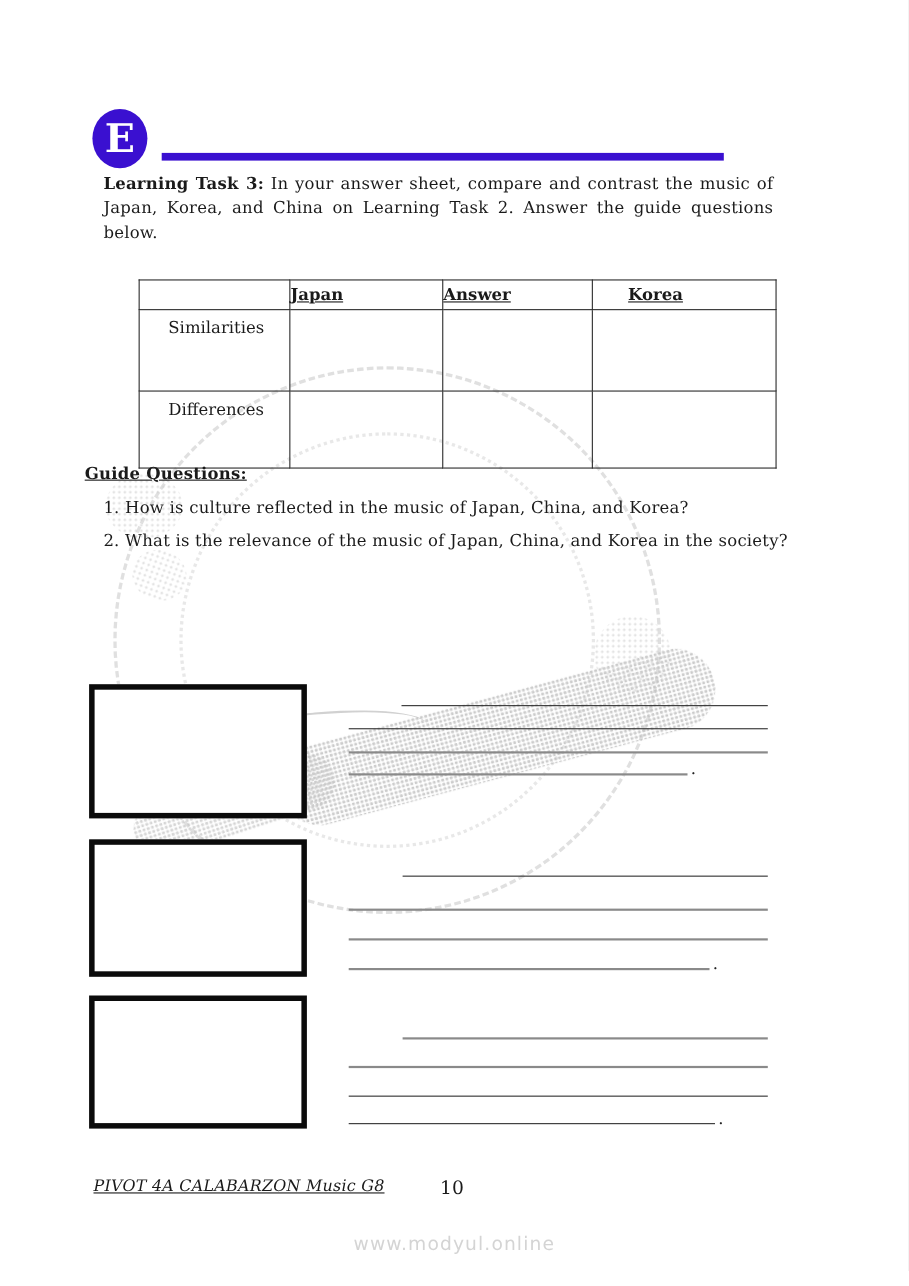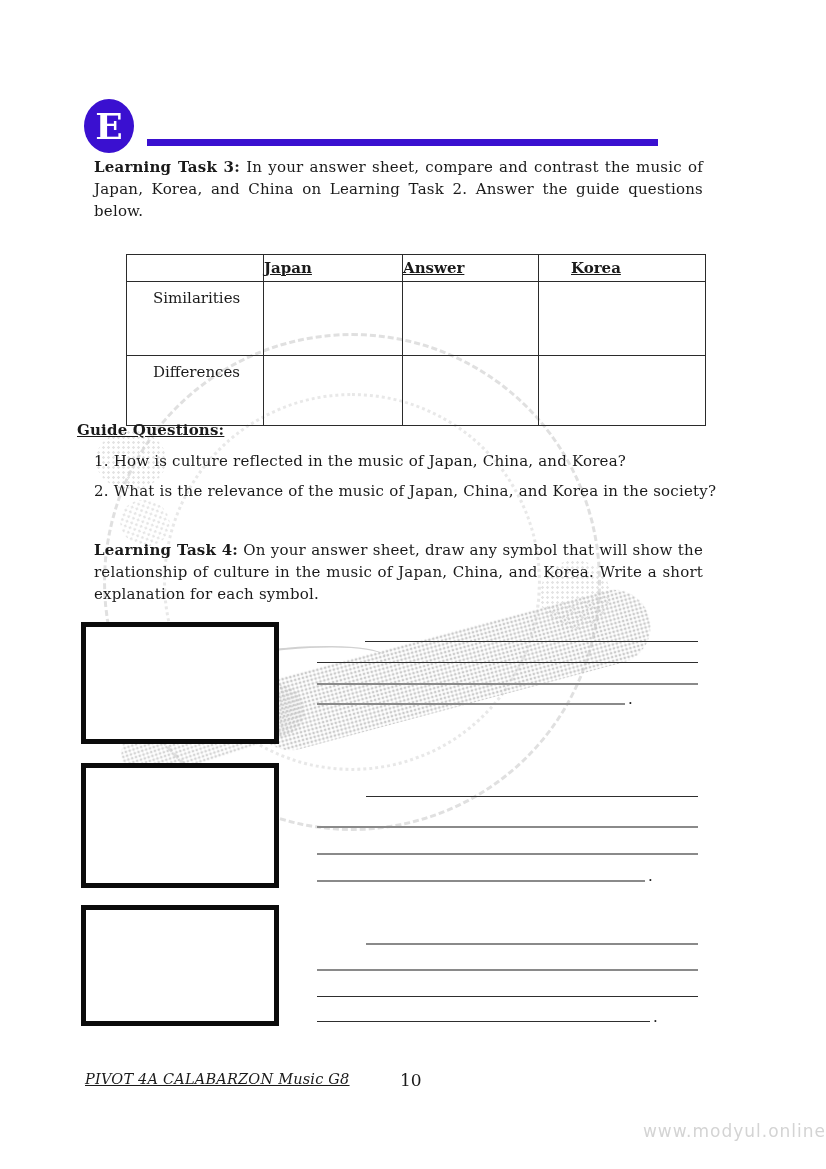--- a/index.html
+++ b/index.html
@@ -63,21 +63,21 @@
   .box3{top:905px;height:121px;}
   
   .aline{height:0;}
   .line-dark{border-bottom:1.6px solid #2e2e2e;}
   .line-gray{border-bottom:2.2px solid #8a8a8a;}
   .aperiod{font-size:15px;line-height:15px;color:#222;}
   
   .footer-module{left:85px;top:1071px;font-size:14.5px;font-style:italic;letter-spacing:.2px;text-decoration:underline;}
   .footer-page{left:400px;top:1070px;font-size:17px;}
   .site-watermark{
-    left:0;top:1121px;width:826px;text-align:right;
+    left:0;top:1121px;width:826px;text-align:center;
     font-family:"DejaVu Sans","Liberation Sans",sans-serif;
     font-size:17px;color:#d4d4d4;letter-spacing:1px;
   }
   
   .wm{z-index:1;}
   .wm-circle-outer{
     left:103px;top:333px;width:492px;height:492px;
     border:3px dashed #c7c7c7;border-radius:50%;opacity:.55;
   }
   .wm-circle-inner{
@@ -155,21 +155,20 @@
       <td class="cell-tall2"></td>
       <td class="cell-tall2"></td>
     </tr>
   </tbody>
     </table>
 
   <div class="abs z1 gq-head">Guide Questions:</div>
   <div class="abs z1 gq1">1. How is culture reflected in the music of Japan, China, and Korea?</div>
   <div class="abs z1 gq2">2. What is the relevance of the music of Japan, China, and Korea in the society?</div>
 
-  <div class="abs z1 para task4"><b>Learning Task 4:</b> <span>On your answer sheet, draw any symbol that will show the relationship of culture in the music of Japan, China, and Korea. Write a short explanation for each symbol.</span></div>
 
   <div class="abs z1 sym-box box1"></div>
   <div class="abs z1 sym-box box2"></div>
   <div class="abs z1 sym-box box3"></div>
 
   <div class="abs z1 aline line-dark" style="left:365px;top:641px;width:333px;"></div>
   <div class="abs z1 aline line-dark" style="left:317px;top:662px;width:381px;"></div>
   <div class="abs z1 aline line-gray" style="left:317px;top:683px;width:381px;"></div>
   <div class="abs z1 aline line-gray" style="left:317px;top:703px;width:308px;"></div>
   <span class="abs z1 aperiod" style="left:628px;top:692px;">.</span>

